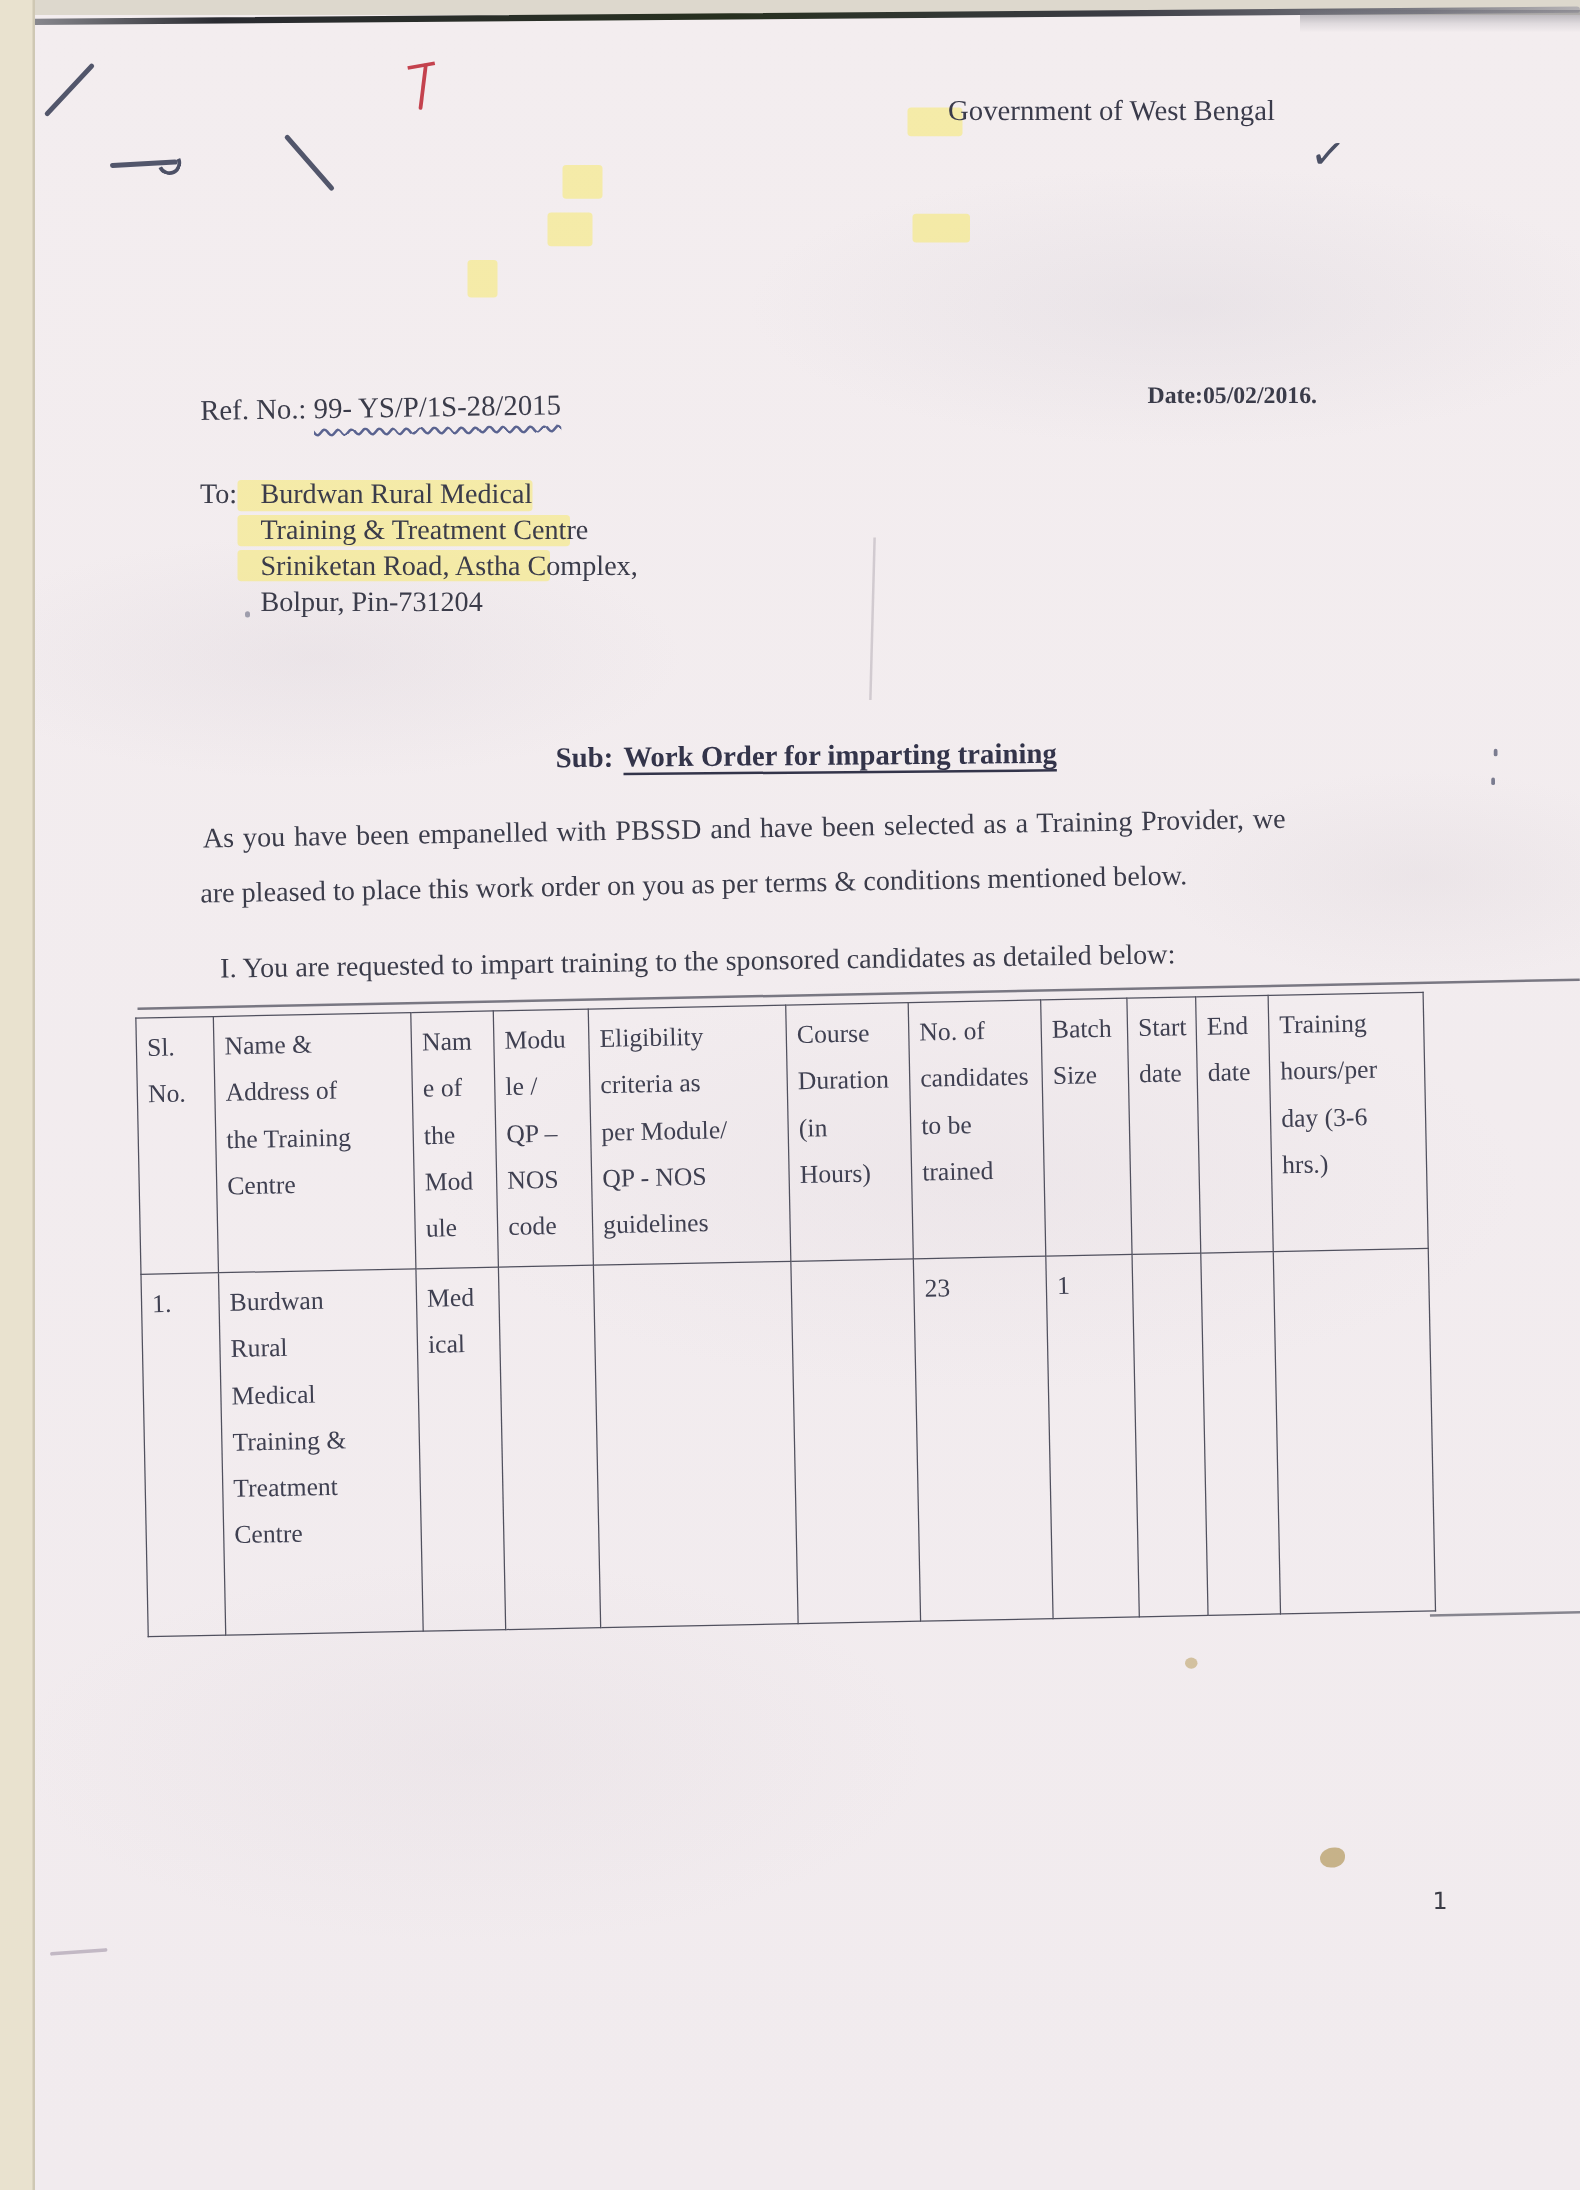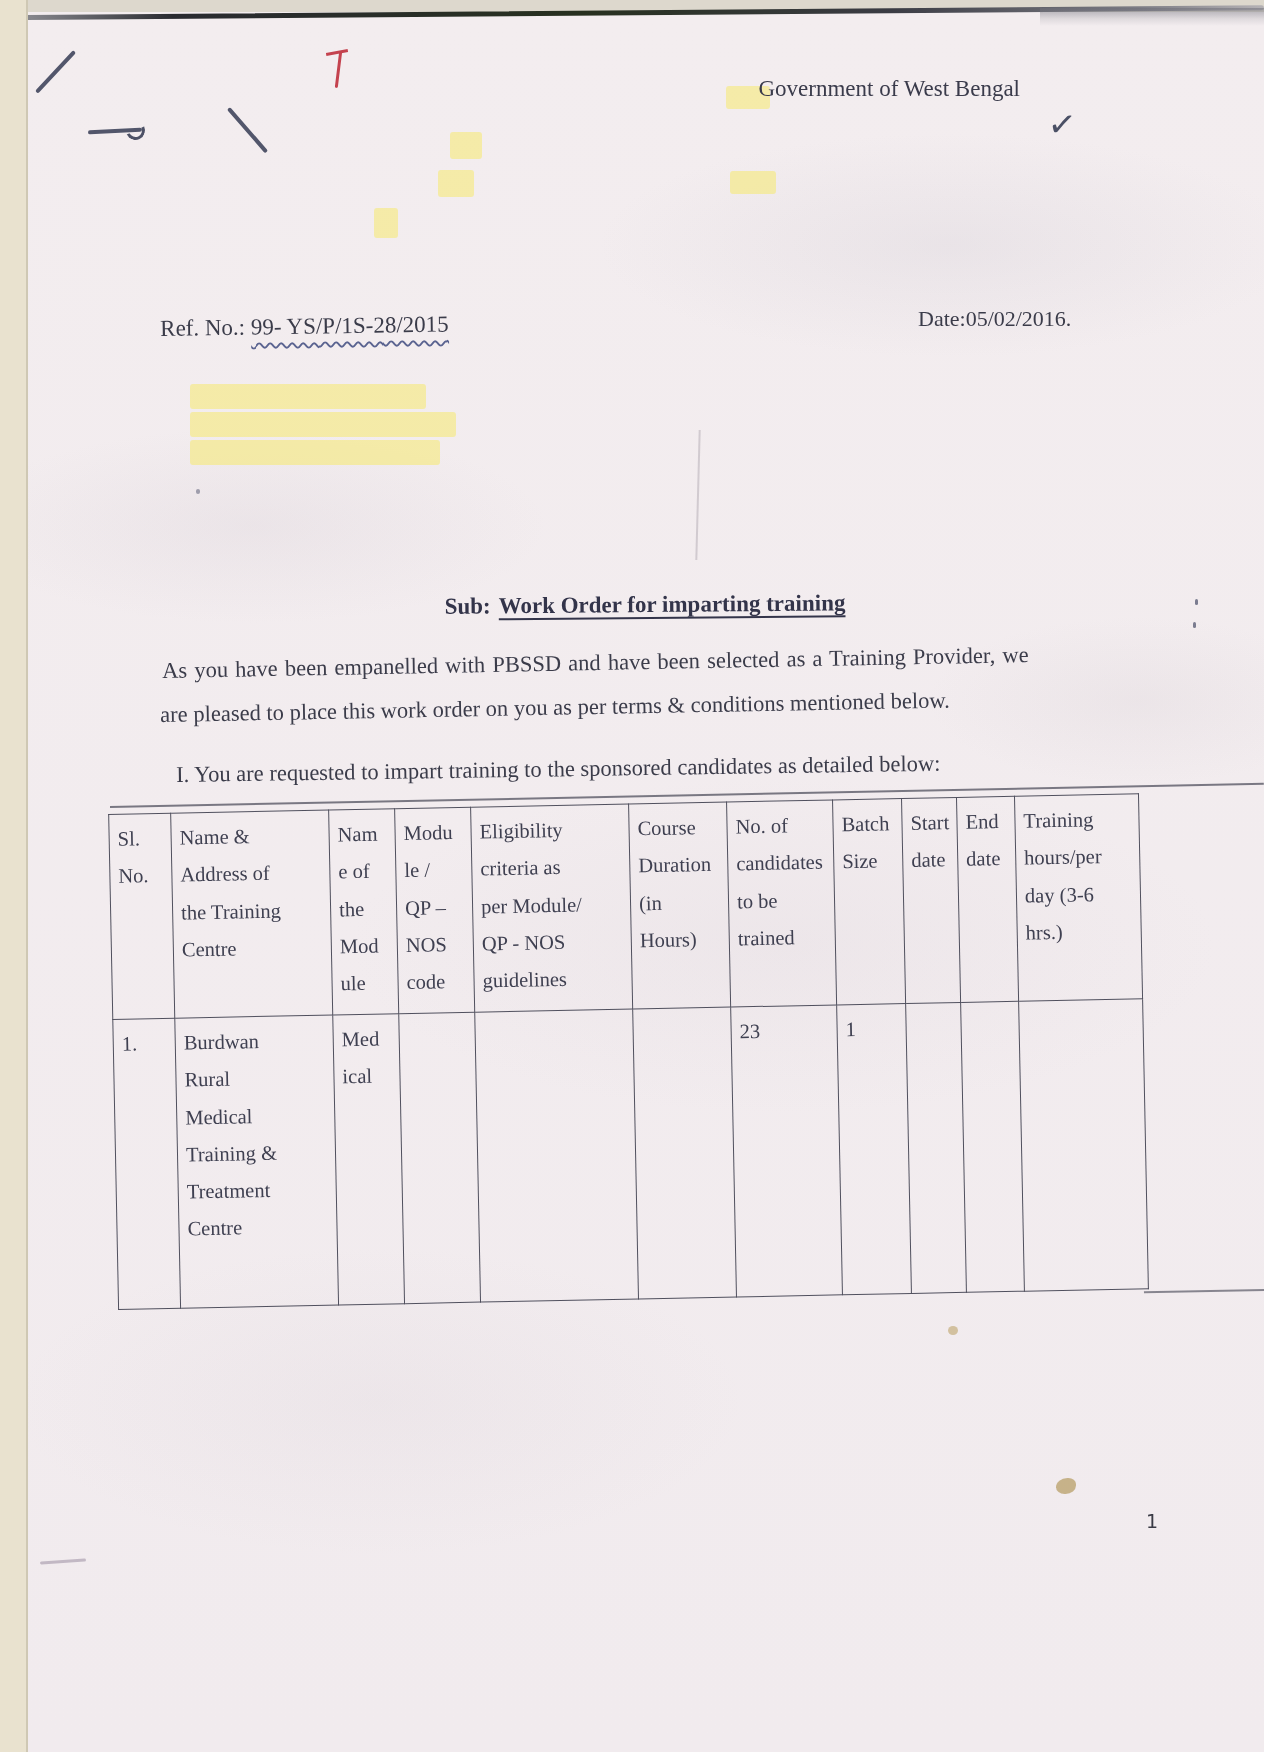--- a/index.html
+++ b/index.html
@@ -52,21 +52,21 @@
   .hl-to2 {left:190px; top:412px; width:266px; height:25px;}
   .hl-to3 {left:190px; top:440px; width:250px; height:25px;}
   
   .letterhead {left:150px; top:70px; width:870px; text-align:right; font-size:23px; line-height:38px; color:#3a3b4b;}
   .letterhead .lh4 {font-size:24px;}
   .letterhead sup {font-size:14px;}
   
   .ref {left:160px; top:316px; font-size:23px; transform:rotate(-0.9deg); transform-origin:0 0;}
   .ref .wavy {text-decoration:underline; text-decoration-style:wavy; text-decoration-color:#5a6390;
     text-decoration-thickness:1.5px; text-underline-offset:8px;}
-  .date {left:918px; top:306px; font-size:22px;}
+  .date {left:918px; top:306px; font-size:19px;font-weight:bold;}
   
   .to-block {left:160px; top:380px; font-size:22.5px; line-height:29px;}
   .to-label {display:inline-block; vertical-align:top;}
   .to-lines {display:inline-block; margin-left:13px; vertical-align:top;}
   
   .subject {left:150px; top:592px; width:990px; text-align:center; font-size:23px; font-weight:bold;
     transform:rotate(-0.5deg); color:#33344a;}
   .subject .sub-text {text-decoration:underline; text-decoration-thickness:2px; text-underline-offset:5px; margin-left:8px;}
   
   .pline {font-size:22.5px; transform-origin:0 0; white-space:nowrap;}
@@ -124,20 +124,29 @@
   <div class="abs letterhead">
     <div>Government of West Bengal</div>
   </div>
 
   <div class="abs ref">
     <span>Ref. No.:</span>
     <span class="wavy">99- YS/P/1S-28/2015</span>
   </div>
   <div class="abs date">Date:05/02/2016.</div>
 
+  <div class="abs to-block">
+    <span class="to-label">To:</span>
+    <span class="to-lines">
+      <div>Burdwan Rural Medical</div>
+      <div>Training &amp; Treatment Centre</div>
+      <div>Sriniketan Road, Astha Complex,</div>
+      <div>Bolpur, Pin-731204</div>
+    </span>
+  </div>
 
   <div class="abs subject">
     <span>Sub:</span><span class="sub-text">Work Order for imparting training</span>
   </div>
 
   <div class="abs pline p1">As you have been empanelled with PBSSD and have been selected as a Training Provider, we</div>
   <div class="abs pline p2">are pleased to place this work order on you as per terms &amp; conditions mentioned below.</div>
   <div class="abs item-line">I. You are requested to impart training to the sponsored candidates as detailed below:</div>
 
   <div class="abs table-wrap">

